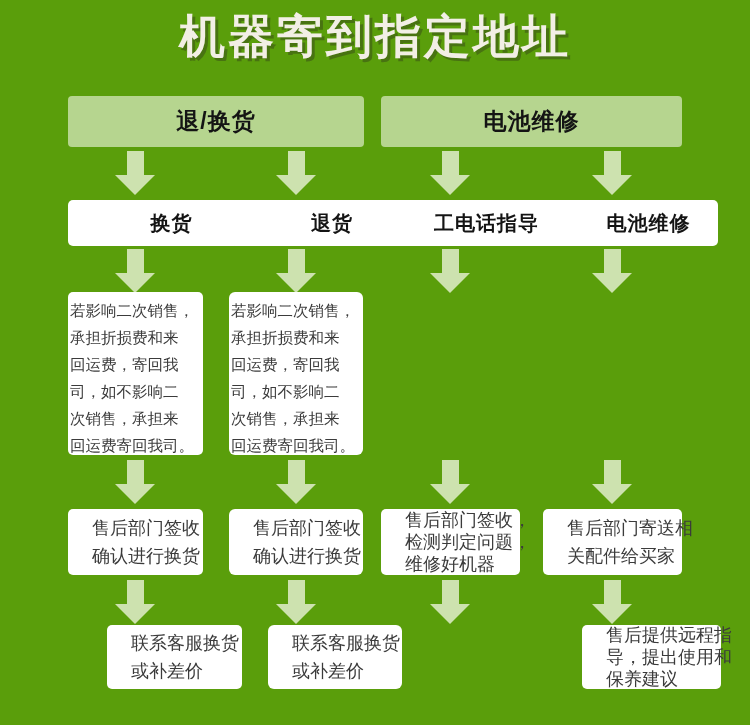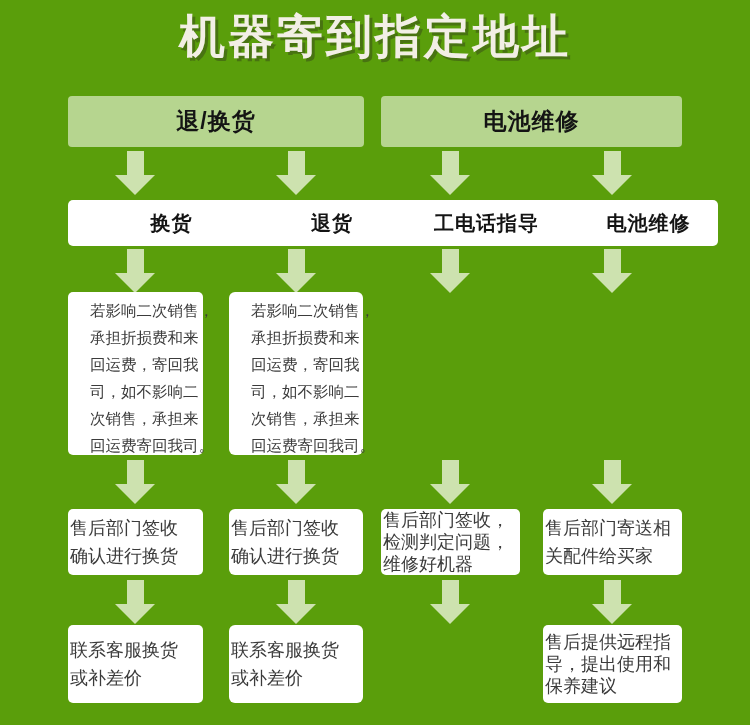--- a/index.html
+++ b/index.html
@@ -27,24 +27,24 @@
     position:absolute;background:#ffffff;border-radius:5px;color:#3b3b3b;
   }
   .c1{left:68px;width:135px;}
   .c2{left:229px;width:134px;border-radius:6px;}
   .c3{left:381px;width:139px;}
   .c4{left:543px;width:139px;}
 
   .r2{top:200px;height:46px;display:flex;align-items:center;justify-content:center;
       font-size:20px;font-weight:bold;color:#141414;letter-spacing:1px;padding-left:36px;}
   .r3{top:292px;height:163px;font-size:15.5px;line-height:27px;padding-top:5px;box-sizing:border-box;}
-  .r3 .lines{padding-left:22px;}
+  .r3 .lines{padding-left:2px;}
   .r4{top:509px;height:66px;font-size:18px;display:flex;flex-direction:column;justify-content:center;box-sizing:border-box;}
-  .r5{top:625px;height:78px;font-size:18px;display:flex;flex-direction:column;justify-content:center;box-sizing:border-box;}
-  .r4 .lines,.r5 .lines{padding-left:2px;}
+  .r5{top:625px;height:64px;font-size:18px;display:flex;flex-direction:column;justify-content:center;box-sizing:border-box;margin-left:39px;}
+  .r4 .lines,.r5 .lines{padding-left:24px;}
   .lines{white-space:nowrap;}
   .lh28{line-height:28px;}
   .lh22{line-height:22px;}
 
   .arrow{position:absolute;width:40px;height:44px;}
   .arrow .stem{width:17px;height:24px;background:#cde2af;margin:0 auto;}
   .arrow .head{width:0;height:0;margin:0 auto;
     border-left:20px solid transparent;border-right:20px solid transparent;
     border-top:20px solid #cde2af;}
   .aA{top:151px;}

